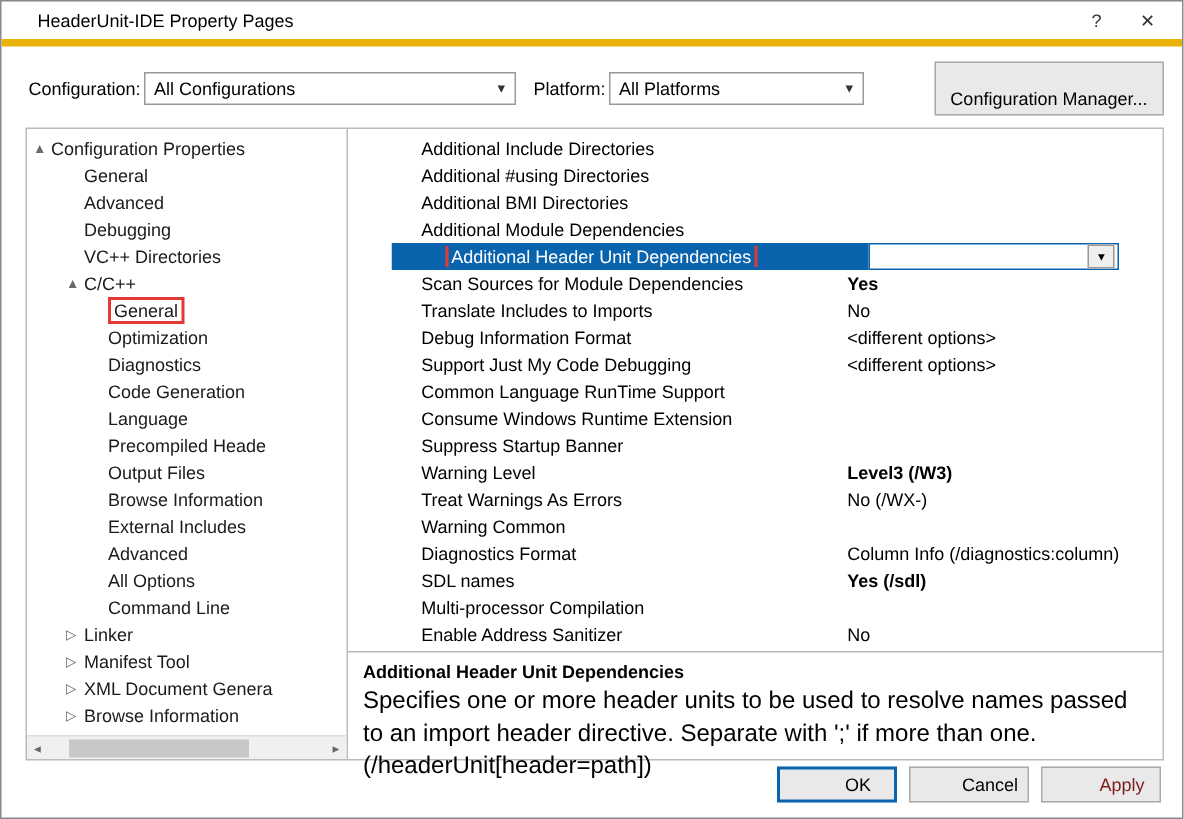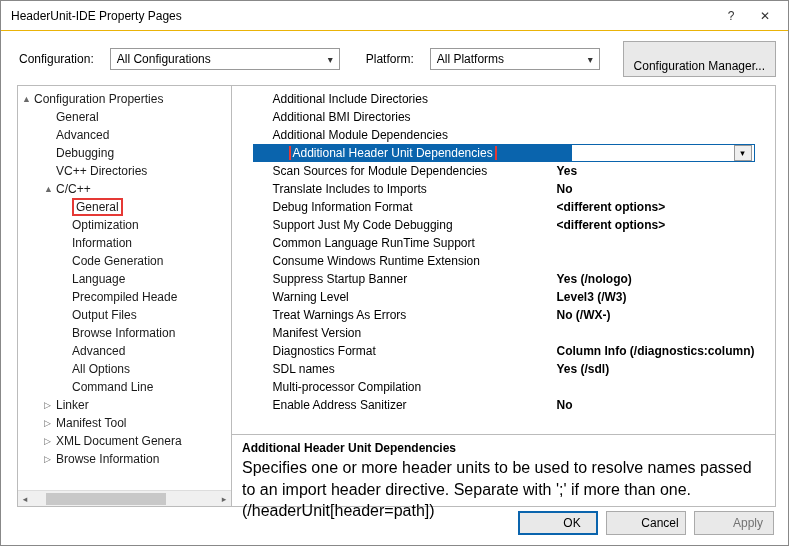--- a/index.html
+++ b/index.html
@@ -1,57 +1,57 @@
 <!DOCTYPE html>
 <html><head>
 <meta charset="utf-8">
 <style>
 * { box-sizing: border-box; margin: 0; padding: 0; font-family: "Segoe UI", Tahoma, sans-serif; font-size: 12px; }
 body { background: #fff; width: 789px; height: 546px; border: 1px solid #888; overflow: hidden; position: relative; }
-.titlebar { height: 30px; display: flex; align-items: center; padding: 0 6px 0 10px; border-bottom: 1px solid #eab308; }
+.titlebar { height: 30px; display: flex; align-items: center; padding: 0 6px 0 24px; border-bottom: 5px solid #eab308; }
 .titlebar .title { flex: 1; font-size: 12px; }
 .titlebar .tb-btn { width: 34px; height: 26px; display:flex; align-items:center; justify-content:center; color:#333; }
-.toolbar { display:flex; align-items:center; gap:14px; padding:10px 12px 8px 18px; }
+.toolbar { display:flex; align-items:center; gap:0; padding:10px 12px 8px 18px; }
 .toolbar label { margin-right:2px; }
 .combo { border:1px solid #999; background:#fff; height:22px; display:flex; align-items:center; padding:0 6px; justify-content:space-between; }
 .combo .chev { font-size:10px; color:#333; }
-#combo-config { width:230px; }
+#combo-config { width:248px; }
 #combo-platform { width:170px; }
 .cfgmgr-btn { margin-left:auto; border:1px solid #aaa; background:#e9e9e9; height:24px; padding:17px 10px; }
 .main { display:flex; border:1px solid #bbb; margin:0 12px 0 16px; height:422px; }
 .tree { width:214px; border-right:1px solid #bbb; overflow:hidden; position:relative; background:#fff; }
 .tree-inner { padding:4px 0 0 0; font-size:12px; }
 .node { white-space:nowrap; padding:1px 0 1px 6px; display:flex; align-items:center; height:18px; color:#1a1a1a; }
 .node .arrow { width:12px; display:inline-block; font-size:9px; color:#6a6a6a; }
 .redbox { border:2px solid #e53935; padding:0 2px; }
 .depth0 { padding-left:4px; }
 .depth1 { padding-left:26px; }
 .depth2 { padding-left:42px; }
 .hscroll { position:absolute; bottom:0; left:0; right:0; height:16px; background:#f0f0f0; border-top:1px solid #ddd; display:flex; align-items:center; }
 .hscroll .thumb { width:120px; height:12px; background:#c8c8c8; margin-left:14px; }
 .hscroll .sbtn { width:14px; height:14px; display:flex; align-items:center; justify-content:center; color:#666; font-size:9px;}
 .right { flex:1; display:flex; flex-direction:column;align-items:center; }
 .proplist { flex:1; overflow:hidden; position:relative; padding-top:4px;}
 .row { display:flex; height:18px; align-items:center; font-size:12px; }
 .row .k { width:300px; padding-left:20px; white-space:nowrap; overflow:hidden; }
-.row .v { flex:1; padding-left:4px; white-space:nowrap; overflow:hidden;font-weight:bold; }
+.row .v { flex:1; padding-left:4px; white-space:nowrap; overflow:hidden; }
 .row.bold .v { font-weight:bold; }
 .row.selected { background:#0a64ad; }
 .row.selected .k { color:#fff; background:#0a64ad; }
 .row.selected .k-wrap { border:2px solid #e53935; display:inline-block; padding:0 .5px; margin-left:18px; }
 .row.selected .k { padding-left:0; width:auto; }
 .row.selected .v-cell { flex:1; background:#fff; border:1px solid #0a64ad; height:18px; display:flex; align-items:center; justify-content:flex-end; padding-right:2px;}
 .row.selected .chev { width:18px; height:16px; border:1px solid #999; background:#efefef; display:flex; align-items:center; justify-content:center; font-size:9px;}
 .desc-box { border-top:1px solid #bbb; padding:6px 10px 8px 10px; height:72px; }
 .desc-box .dtitle { font-weight:bold; margin-bottom:2px; }
 .desc-box .dtext { font-size:16px; line-height:1.35; }
 .footer { position:absolute; bottom:10px; right:14px; display:flex; gap:8px; }
 .btn { width:80px; height:24px; border:1px solid #aaa; background:#e9e9e9;padding-left:28px; }
 .btn.primary { border:2px solid #0a64ad; background:#e9e9e9; }
-.btn.disabled { color:#737373; }
+.btn.disabled { color:#7f1d1d; }
 </style>
 </head>
 <body>
 
 <div class="titlebar">
   <span class="title">HeaderUnit-IDE Property Pages</span>
   <div class="tb-btn">?</div>
   <div class="tb-btn">✕</div>
 </div>
 
@@ -99,41 +99,45 @@
         <div class="node depth2">
           <span class="arrow"></span>
           <span class="lbl redbox">General</span>
         </div>
         <div class="node depth2">
           <span class="arrow"></span>
           <span class="lbl">Optimization</span>
         </div>
         <div class="node depth2">
           <span class="arrow"></span>
-          <span class="lbl">Information</span>
+          <span class="lbl">Diagnostics</span>
         </div>
         <div class="node depth2">
           <span class="arrow"></span>
           <span class="lbl">Code Generation</span>
         </div>
         <div class="node depth2">
           <span class="arrow"></span>
           <span class="lbl">Language</span>
         </div>
         <div class="node depth2">
           <span class="arrow"></span>
           <span class="lbl">Precompiled Heade</span>
         </div>
         <div class="node depth2">
           <span class="arrow"></span>
           <span class="lbl">Output Files</span>
         </div>
         <div class="node depth2">
           <span class="arrow"></span>
           <span class="lbl">Browse Information</span>
+        </div>
+        <div class="node depth2">
+          <span class="arrow"></span>
+          <span class="lbl">External Includes</span>
         </div>
         <div class="node depth2">
           <span class="arrow"></span>
           <span class="lbl">Advanced</span>
         </div>
         <div class="node depth2">
           <span class="arrow"></span>
           <span class="lbl">All Options</span>
         </div>
         <div class="node depth2">
@@ -164,20 +168,24 @@
       <div class="sbtn">▸</div>
     </div>
   </div>
   <div class="right">
     <div class="proplist" id="proplist">
         <div class="row">
           <div class="k">Additional Include Directories</div>
           <div class="v"></div>
         </div>
         <div class="row">
+          <div class="k">Additional #using Directories</div>
+          <div class="v"></div>
+        </div>
+        <div class="row">
           <div class="k">Additional BMI Directories</div>
           <div class="v"></div>
         </div>
         <div class="row">
           <div class="k">Additional Module Dependencies</div>
           <div class="v"></div>
         </div>
         <div class="row selected" style="display: flex;">
           <span class="k-wrap" style="flex: 0 0 300px; padding-left: 0px; display: flex; align-items: center; background: rgb(10, 100, 173); border: none;">
             <span class="k" style="background: rgb(10, 100, 173); color: rgb(255, 255, 255); white-space: nowrap; padding-left: 18px; width: 300px;"><span style="border: 2px solid rgb(229, 57, 53); padding: 0px 2px; background: rgb(10, 100, 173); color: rgb(255, 255, 255);">Additional Header Unit Dependencies</span></span>
@@ -205,32 +213,31 @@
         <div class="row">
           <div class="k">Common Language RunTime Support</div>
           <div class="v"></div>
         </div>
         <div class="row">
           <div class="k">Consume Windows Runtime Extension</div>
           <div class="v"></div>
         </div>
         <div class="row">
           <div class="k">Suppress Startup Banner</div>
-          <div class="v">Yes (/nologo)</div>
         </div>
         <div class="row bold">
           <div class="k">Warning Level</div>
           <div class="v">Level3 (/W3)</div>
         </div>
         <div class="row">
           <div class="k">Treat Warnings As Errors</div>
           <div class="v">No (/WX-)</div>
         </div>
         <div class="row">
-          <div class="k">Manifest Version</div>
+          <div class="k">Warning Common</div>
           <div class="v"></div>
         </div>
         <div class="row">
           <div class="k">Diagnostics Format</div>
           <div class="v">Column Info (/diagnostics:column)</div>
         </div>
         <div class="row bold">
           <div class="k">SDL names</div>
           <div class="v">Yes (/sdl)</div>
         </div>

